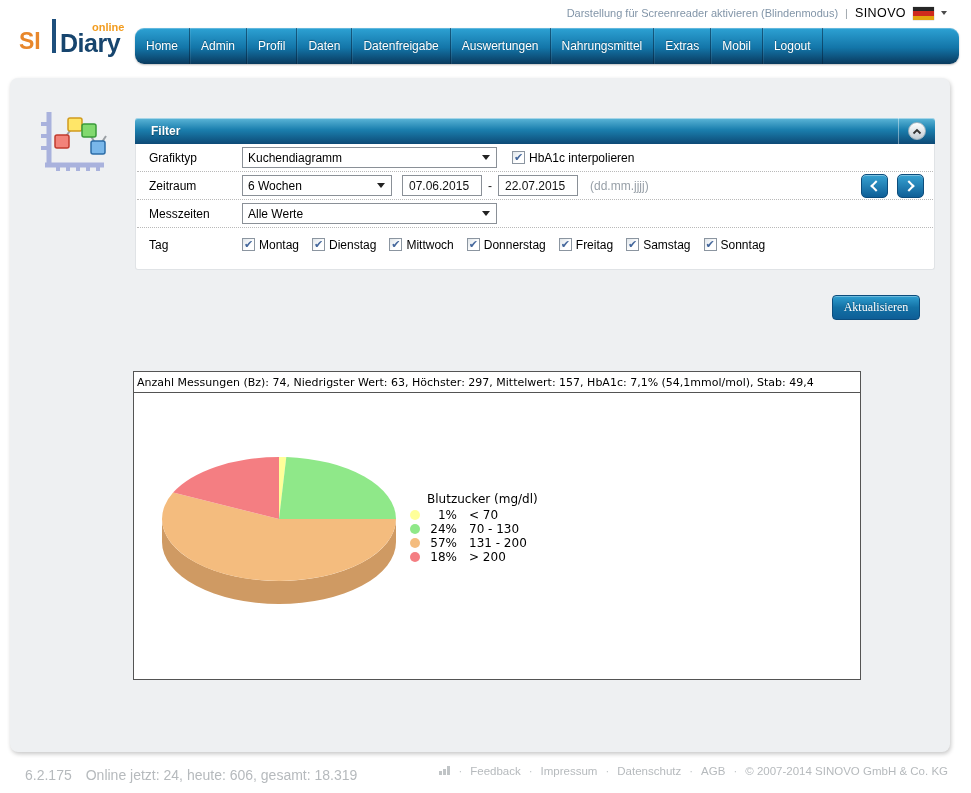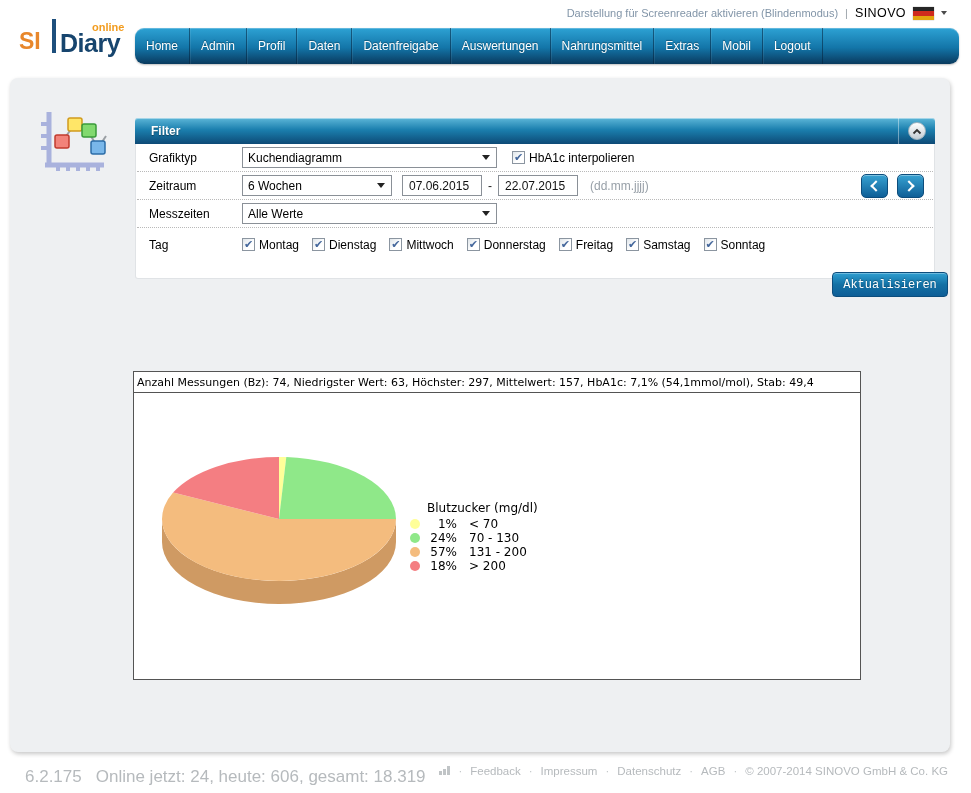--- a/index.html
+++ b/index.html
@@ -35,21 +35,21 @@
 
   
   .filter{position:absolute;left:125px;top:40px;width:800px;}
   .filter-header{height:26px;border-radius:3px 3px 0 0;position:relative;display:flex;align-items:center;
        background:linear-gradient(180deg,#5cb6d8 0%,#1b7fae 45%,#0d4a76 100%);
        box-shadow:inset 0 1px 0 rgba(255,255,255,.45);}
   .filter-title{color:#fff;font-weight:bold;font-size:12px;padding-left:16px;text-shadow:0 1px 1px rgba(0,0,0,.4);}
   .hdr-divider{position:absolute;right:36px;top:0;width:1px;height:100%;background:rgba(255,255,255,.4);}
   .collapse-btn{position:absolute;right:9px;top:4px;width:18px;height:18px;border-radius:50%;border:1px solid #9fb3bf;
        background:linear-gradient(#ffffff,#c3cdd4);display:flex;align-items:center;justify-content:center;cursor:pointer;padding:0;box-sizing:border-box;}
-  .filter-body{background:#fff;border:1px solid #e0e3e6;border-top:none;border-radius:0 0 3px 3px;padding-bottom:18px;}
+  .filter-body{background:#fff;border:1px solid #e0e3e6;border-top:none;border-radius:0 0 3px 3px;padding-bottom:9px;}
   .frow{display:flex;align-items:center;height:27px;border-bottom:1px dotted #b9b9b9;padding-left:12px;margin:0 1px;}
   .frow.last{border-bottom:none;height:31px;margin-top:1px;}
   .flabel{width:93px;font-size:12px;color:#000;flex:0 0 auto;}
   .select{height:21px;border:1px solid #8a9097;background:#fff;display:flex;align-items:center;font-size:12px;padding-left:5px;cursor:pointer;box-sizing:border-box;}
   .select .sel-arrow{margin-left:auto;margin-right:6px;width:0;height:0;border-left:4px solid transparent;border-right:4px solid transparent;border-top:5px solid #222;}
   .w255{width:255px;} .w150{width:150px;}
   .dinput{width:80px;height:21px;border:1px solid #8a9097;font-size:12px;padding:0 0 0 6px;font-family:inherit;color:#111;box-sizing:border-box;}
   .dash{margin:0 6px;font-size:12px;color:#222;}
   .hint{color:#98a0a8;font-size:12px;margin-left:12px;}
   .navbtns{margin-left:auto;margin-right:9px;display:flex;gap:9px;}
@@ -59,40 +59,40 @@
   .chev-left{width:6px;height:6px;border-left:2px solid #fff;border-bottom:2px solid #fff;transform:rotate(45deg);margin-left:3px;}
   .chev-right{width:6px;height:6px;border-left:2px solid #fff;border-bottom:2px solid #fff;transform:rotate(225deg);margin-right:3px;}
   .cb{display:flex;align-items:center;gap:4px;cursor:pointer;}
   .cbbox{width:13px;height:13px;border:1px solid #8b95a0;background:linear-gradient(135deg,#dfe5ea,#ffffff 60%);
        display:flex;align-items:center;justify-content:center;box-sizing:border-box;flex:0 0 auto;}
   .cbbox::after{content:"✔";color:#44679c;font-size:11px;line-height:1;margin-top:-1px;}
   .cbl{font-size:12px;color:#000;}
   .ml15{margin-left:15px;} .ml10{margin-left:10px;}
   .daygroup{display:flex;gap:13px;}
 
-  .update{position:absolute;left:822px;top:194px;width:116px;height:25px;border-radius:4px;border:1px solid #0c4d7d;color:#fff;
-       font-size:12px;font-family:Liberation Mono, monospace;cursor:pointer;text-shadow:0 -1px 1px rgba(0,0,0,.3);
+  .update{position:absolute;left:822px;top:217px;width:88px;height:25px;border-radius:4px;border:1px solid #0c4d7d;color:#fff;
+       font-size:12px;font-family:Liberation Serif, serif;cursor:pointer;text-shadow:0 -1px 1px rgba(0,0,0,.3);
        background:linear-gradient(180deg,#2f9fd1 0%,#1371a5 50%,#0e5e97 100%);box-shadow:inset 0 1px 0 rgba(255,255,255,.3);}
 
   
   .chartbox{position:absolute;left:123px;top:293px;width:728px;height:309px;background:#fff;border:1px solid #545454;
        box-sizing:border-box;font-family:"DejaVu Sans",sans-serif;}
   .stats{font-size:11px;color:#000;padding:4px 3px 3px 3px;border-bottom:1px solid #545454;white-space:nowrap;}
   .plot{position:relative;height:248px;}
   .pie-svg{position:absolute;left:15px;top:60px;}
-  .legend{position:absolute;left:276px;top:108px;font-size:12px;color:#000;}
+  .legend{position:absolute;left:276px;top:99px;font-size:12px;color:#000;}
   .legend-title{margin-left:17px;margin-bottom:2px;}
   .lrow{display:flex;align-items:center;height:14px;}
   .dot{width:10px;height:10px;border-radius:50%;flex:0 0 auto;}
   .pct{display:inline-block;width:37px;text-align:right;}
   .rng{margin-left:12px;}
   .note{position:absolute;left:0;right:0;bottom:0;border-top:1px solid #545454;font-size:11px;color:#000;padding:3px 3px 4px 3px;}
 
   
-  .footer-left{position:absolute;left:25px;top:767px;font-size:17px;color:#b6babd;display:flex;gap:14px;}
+  .footer-left{position:absolute;left:25px;top:767px;font-size:14px;color:#b6babd;display:flex;gap:14px;}
   .footer-right{position:absolute;right:23px;top:765px;font-size:11.5px;color:#b6babd;display:flex;align-items:center;gap:8px;}
   .flink{color:#b6babd;text-decoration:none;cursor:pointer;}
   .fsep{color:#c3c7c9;}
   .bars{display:flex;align-items:flex-end;gap:1px;padding-bottom:1px;}
   .bars i{display:block;width:3px;background:#c0c4c6;}
   .b1{height:4px;} .b2{height:6px;} .b3{height:9px;}
 </style>
 </head>
 <body>
 

